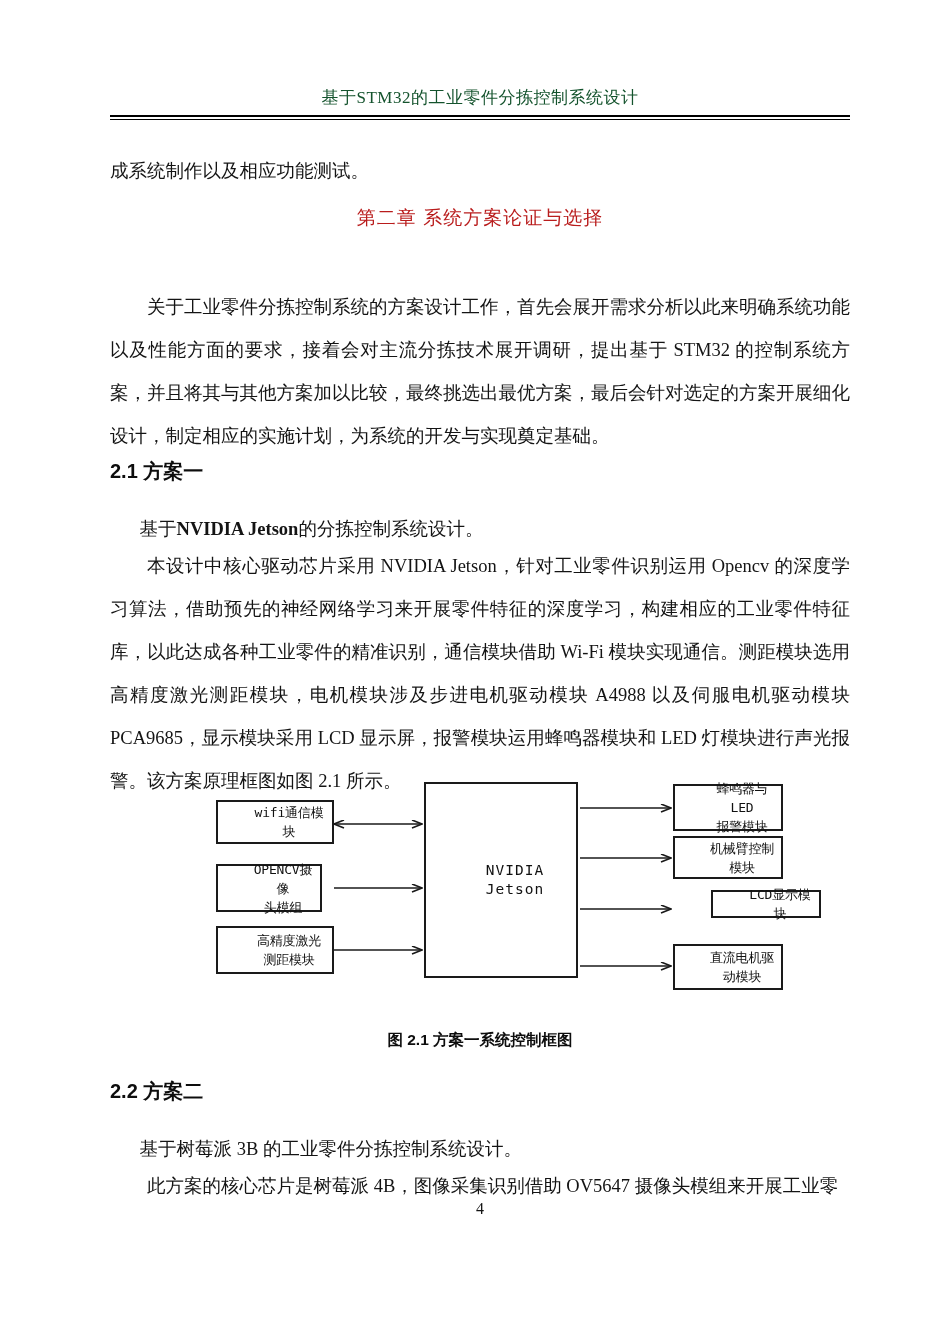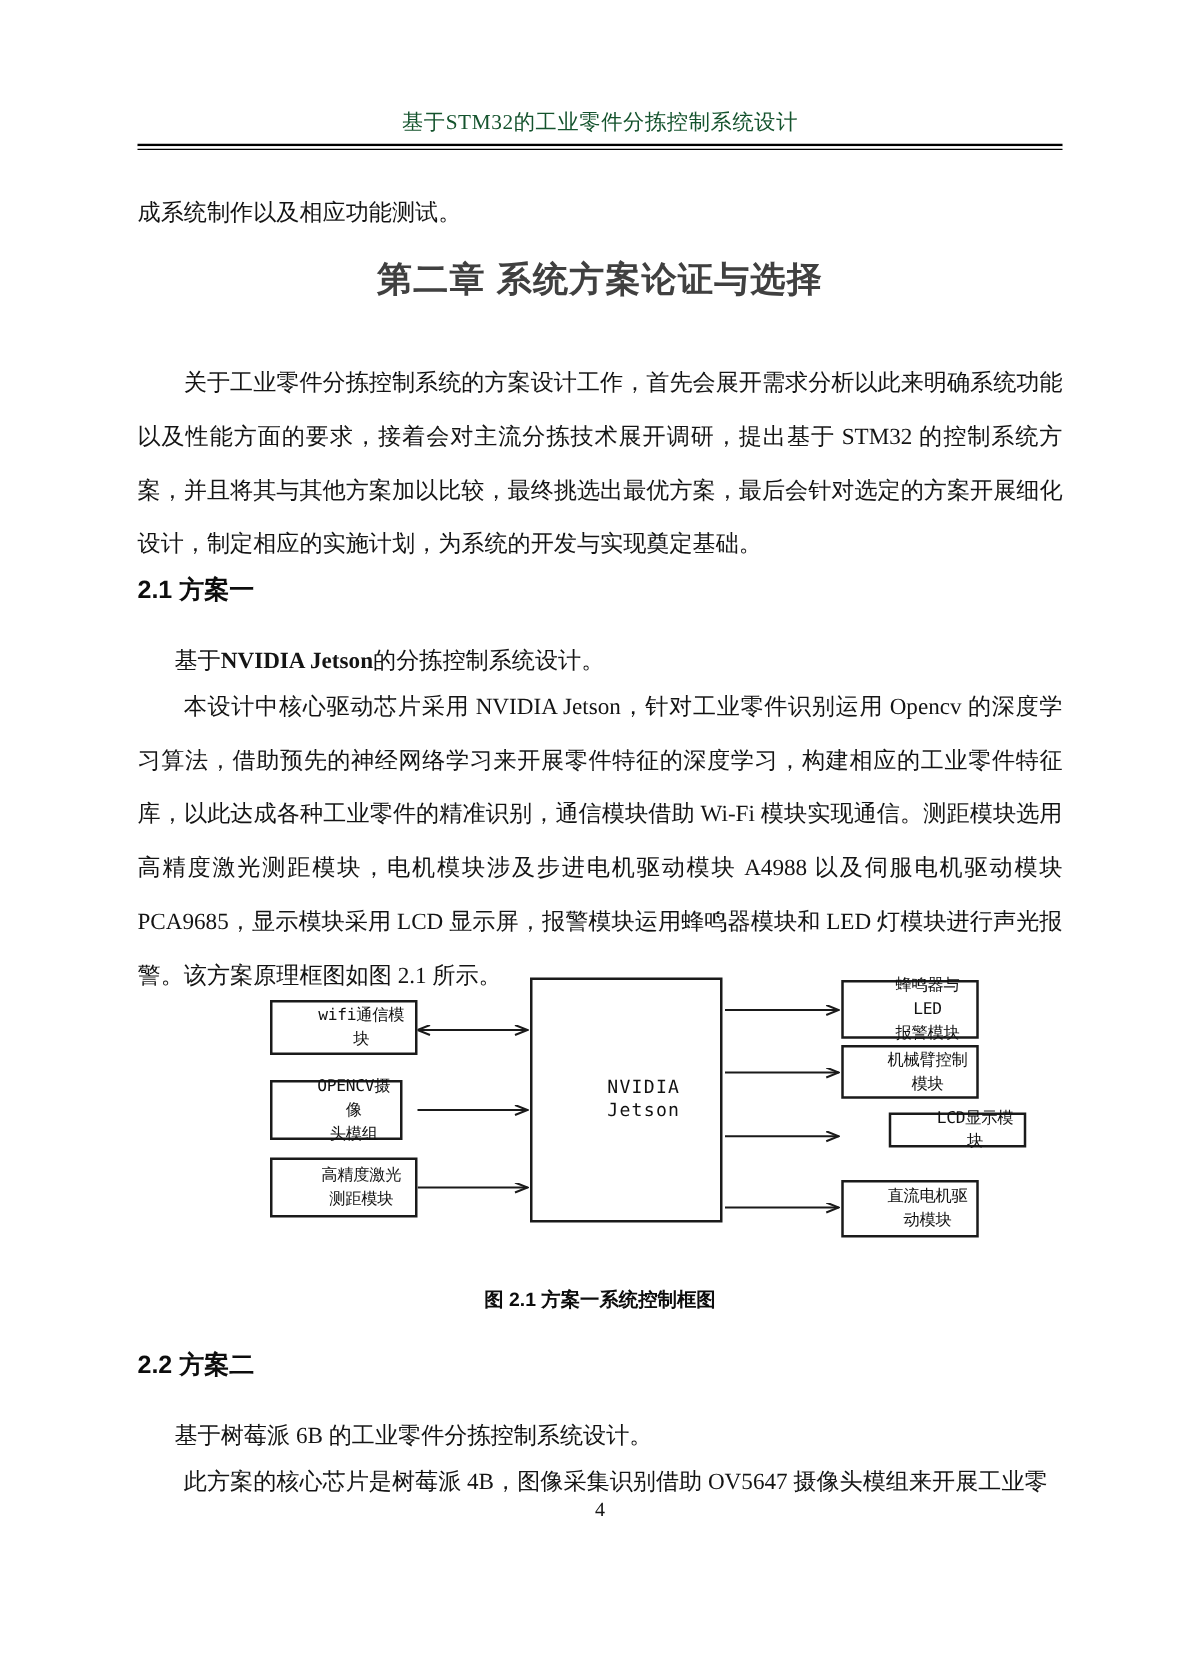--- a/index.html
+++ b/index.html
@@ -61,24 +61,24 @@
   .para.indent2 { text-indent: 2em; }
   .para.indent1half { text-indent: 1.6em; }
 
   .chapter-title {
     position: absolute;
     left: 110px;
     top: 205px;
     width: 740px;
     text-align: center;
     font-family: "Liberation Sans", "DejaVu Sans", sans-serif;
-    font-size: 28px;
-    font-weight: bold;
+    font-size: 19px;
+    font-weight: normal;
     letter-spacing: 1px;
-    color: #404040;
+    color: #b91c1c;
   }
 
   .section-title {
     position: absolute;
     left: 110px;
     width: 740px;
     font-family: "Liberation Sans", "DejaVu Sans", sans-serif;
     font-size: 20px;
     font-weight: bold;
     color: #0d0d0d;
@@ -233,19 +233,19 @@
     <div>
       <span>直流电机驱</span>
       <span>动模块</span>
     </div>
   </div>
 
   <div class="fig-caption" style="top:1030px;">图  2.1 方案一系统控制框图</div>
 
   <div class="section-title" style="top:1078px;">2.2 方案二</div>
 
-  <div class="para indent1half" style="top:1128px;">基于树莓派 6B 的工业零件分拣控制系统设计。</div>
+  <div class="para indent1half" style="top:1128px;">基于树莓派 3B 的工业零件分拣控制系统设计。</div>
 
   <div class="para indent2" style="top:1165px;">此方案的核心芯片是树莓派 4B，图像采集识别借助 OV5647 摄像头模组来开展工业零</div>
 
   <div class="page-number">4</div>
 
 </div>
 
 </body></html>

